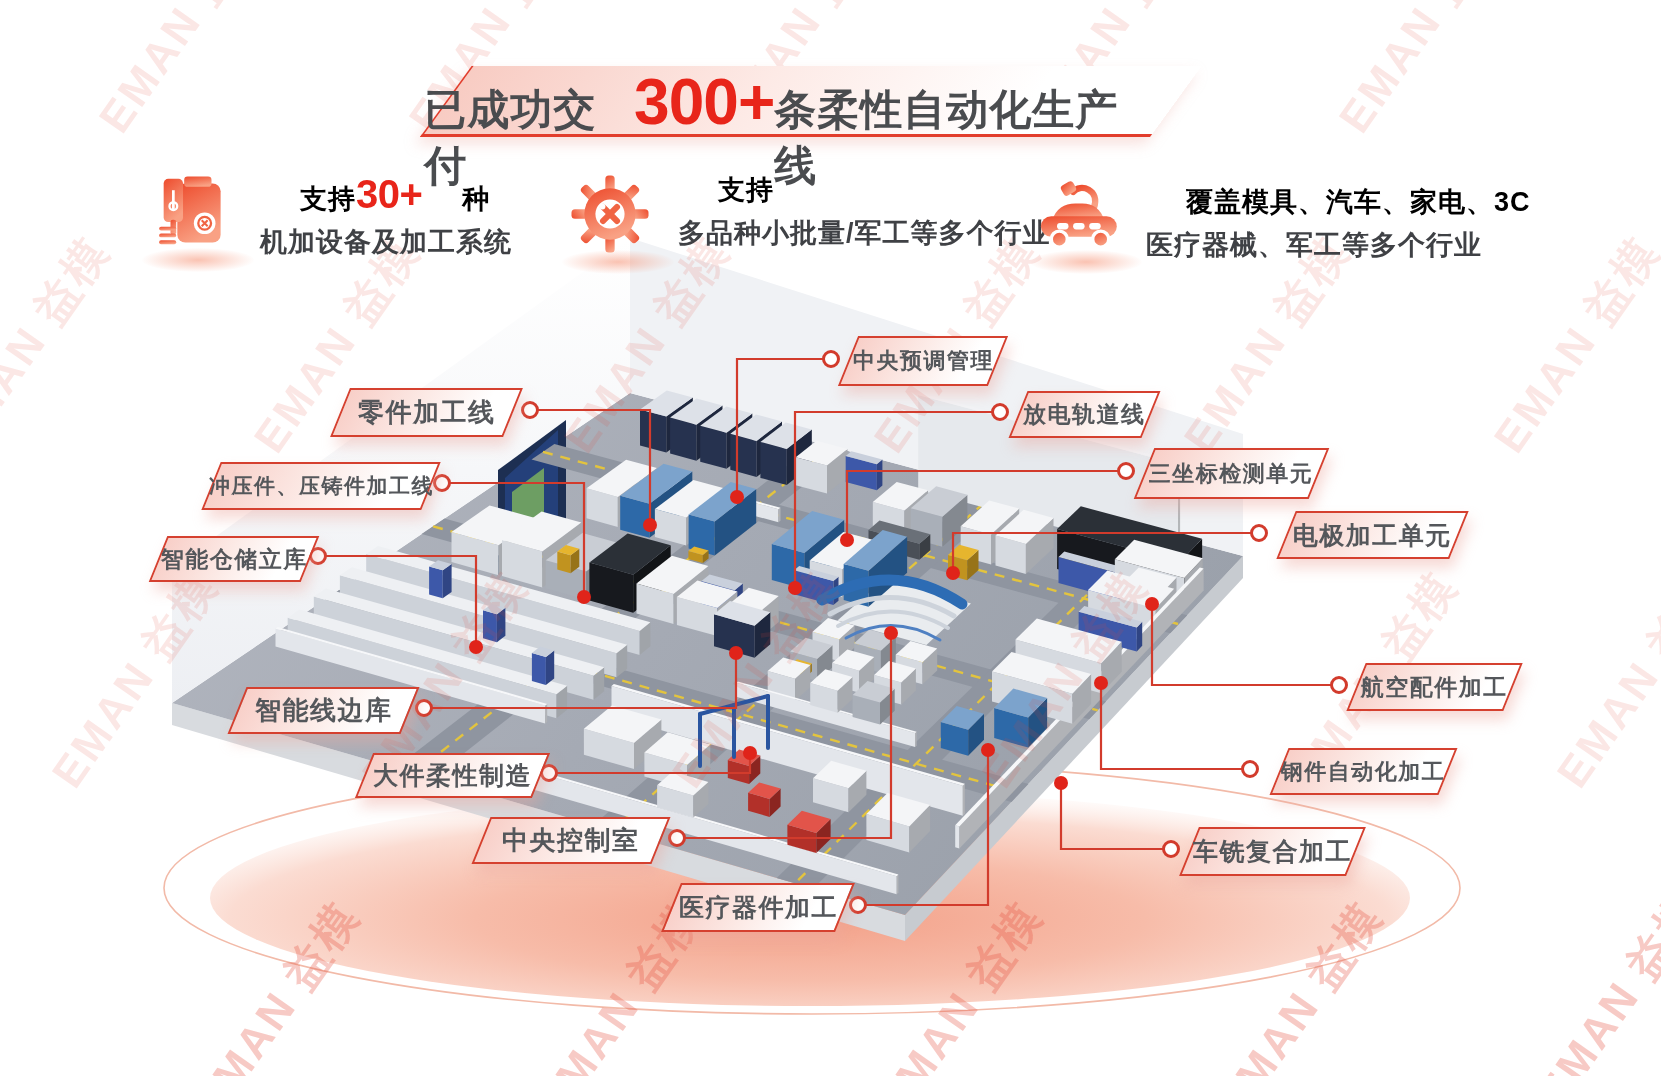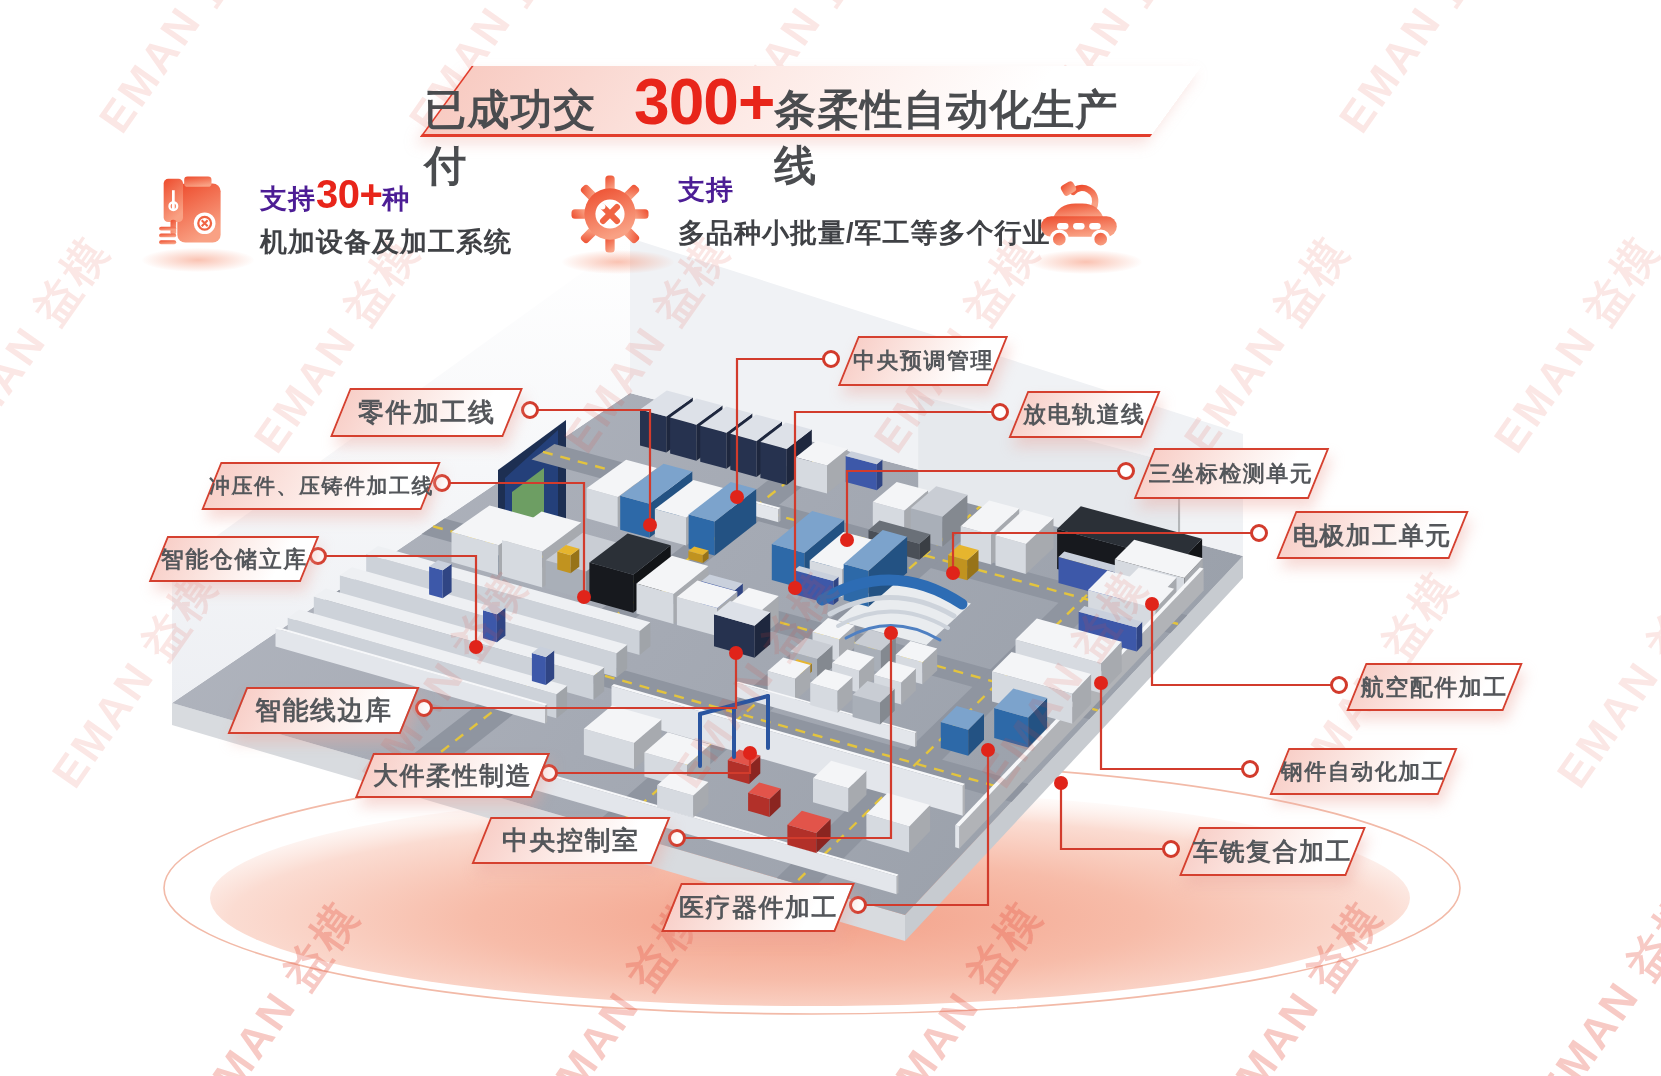--- a/index.html
+++ b/index.html
@@ -19,21 +19,21 @@
   .banner-inner{position:absolute;inset:0;transform:skewX(36deg);transform-origin:bottom left;
           display:flex;align-items:baseline;justify-content:center;padding-top:4px;}
   .banner-inner .t{font-size:42px;font-weight:700;color:#4a4c4f;letter-spacing:1px;}
   .banner-inner .hl{font-size:64px;font-weight:800;color:#e8251a;line-height:1;letter-spacing:-1px;}
   
   .feature{position:absolute;display:flex;align-items:flex-start;}
   .f-icon{position:relative;flex:0 0 auto;}
   .icon-shadow{position:absolute;border-radius:50%;
       background:radial-gradient(ellipse at center,rgba(246,145,115,.55),rgba(255,255,255,0) 72%);}
   .f-text .l1{display:flex;align-items:baseline;}
-  .f-text .pre,.f-text .suf{font-size:27px;font-weight:700;color:#4c1d95;letter-spacing:1px;}
+  .f-text .pre,.f-text .suf{font-size:27px;font-weight:700;color:#000000;letter-spacing:1px;margin-left:40px;}
   .f-text .big{font-size:40px;font-weight:800;color:#e8251a;line-height:1;letter-spacing:-0.5px;}
   .f-text .l2{font-size:27px;font-weight:700;color:#3f4145;letter-spacing:1px;margin-top:7px;}
   
   .callout{position:absolute;display:flex;align-items:center;justify-content:center;
       transform:skewX(-22deg);border:2px solid #d5402f;
       background:linear-gradient(100deg,#f8cfc8 0%,#fceae6 45%,#ffffff 82%);
       box-shadow:7px 9px 13px rgba(236,168,158,.42);}
   .callout span{display:block;transform:skewX(22deg);font-weight:600;color:#54575b;
       white-space:nowrap;letter-spacing:1.5px;}
 </style>
@@ -488,20 +488,26 @@
         <rect x="24" y="4" width="12" height="10" rx="3" fill="url(#ig3)" transform="rotate(-30 30 9)"></rect>
         <path d="M16 36 q5 -14 20 -14 h6 q14 0 19 14 z" fill="url(#ig3)"></path>
         <rect x="6" y="33" width="66" height="18" rx="9" fill="url(#ig3)"></rect>
         <rect x="20" y="39" width="10" height="5.5" rx="2.7" fill="#ffffff"></rect>
         <rect x="34" y="39" width="10" height="5.5" rx="2.7" fill="#ffffff"></rect>
         <rect x="48" y="39" width="10" height="5.5" rx="2.7" fill="#ffffff"></rect>
         <circle cx="22" cy="53" r="7" fill="url(#ig3)" stroke="#ffffff" stroke-width="3"></circle>
         <circle cx="58" cy="53" r="7" fill="url(#ig3)" stroke="#ffffff" stroke-width="3"></circle>
       </svg>
     </div>
+    <div class="f-text" style="margin-left:12px;margin-top:6px;">
+      <div class="l1">
+        <span class="pre">覆盖模具、汽车、家电、3C</span>
+      </div>
+      <div class="l2">医疗器械、军工等多个行业</div>
+    </div>
   </div>
 
   <div class="callout" style="left:340px;top:388px;width:169px;height:45px;font-size:26px;">
       <span>零件加工线</span>
     </div>
   <div class="callout" style="left:211px;top:462px;width:216px;height:44px;font-size:21px;">
       <span>冲压件、压铸件加工线</span>
     </div>
   <div class="callout" style="left:158px;top:536px;width:148px;height:42px;font-size:23px;">
       <span>智能仓储立库</span>

